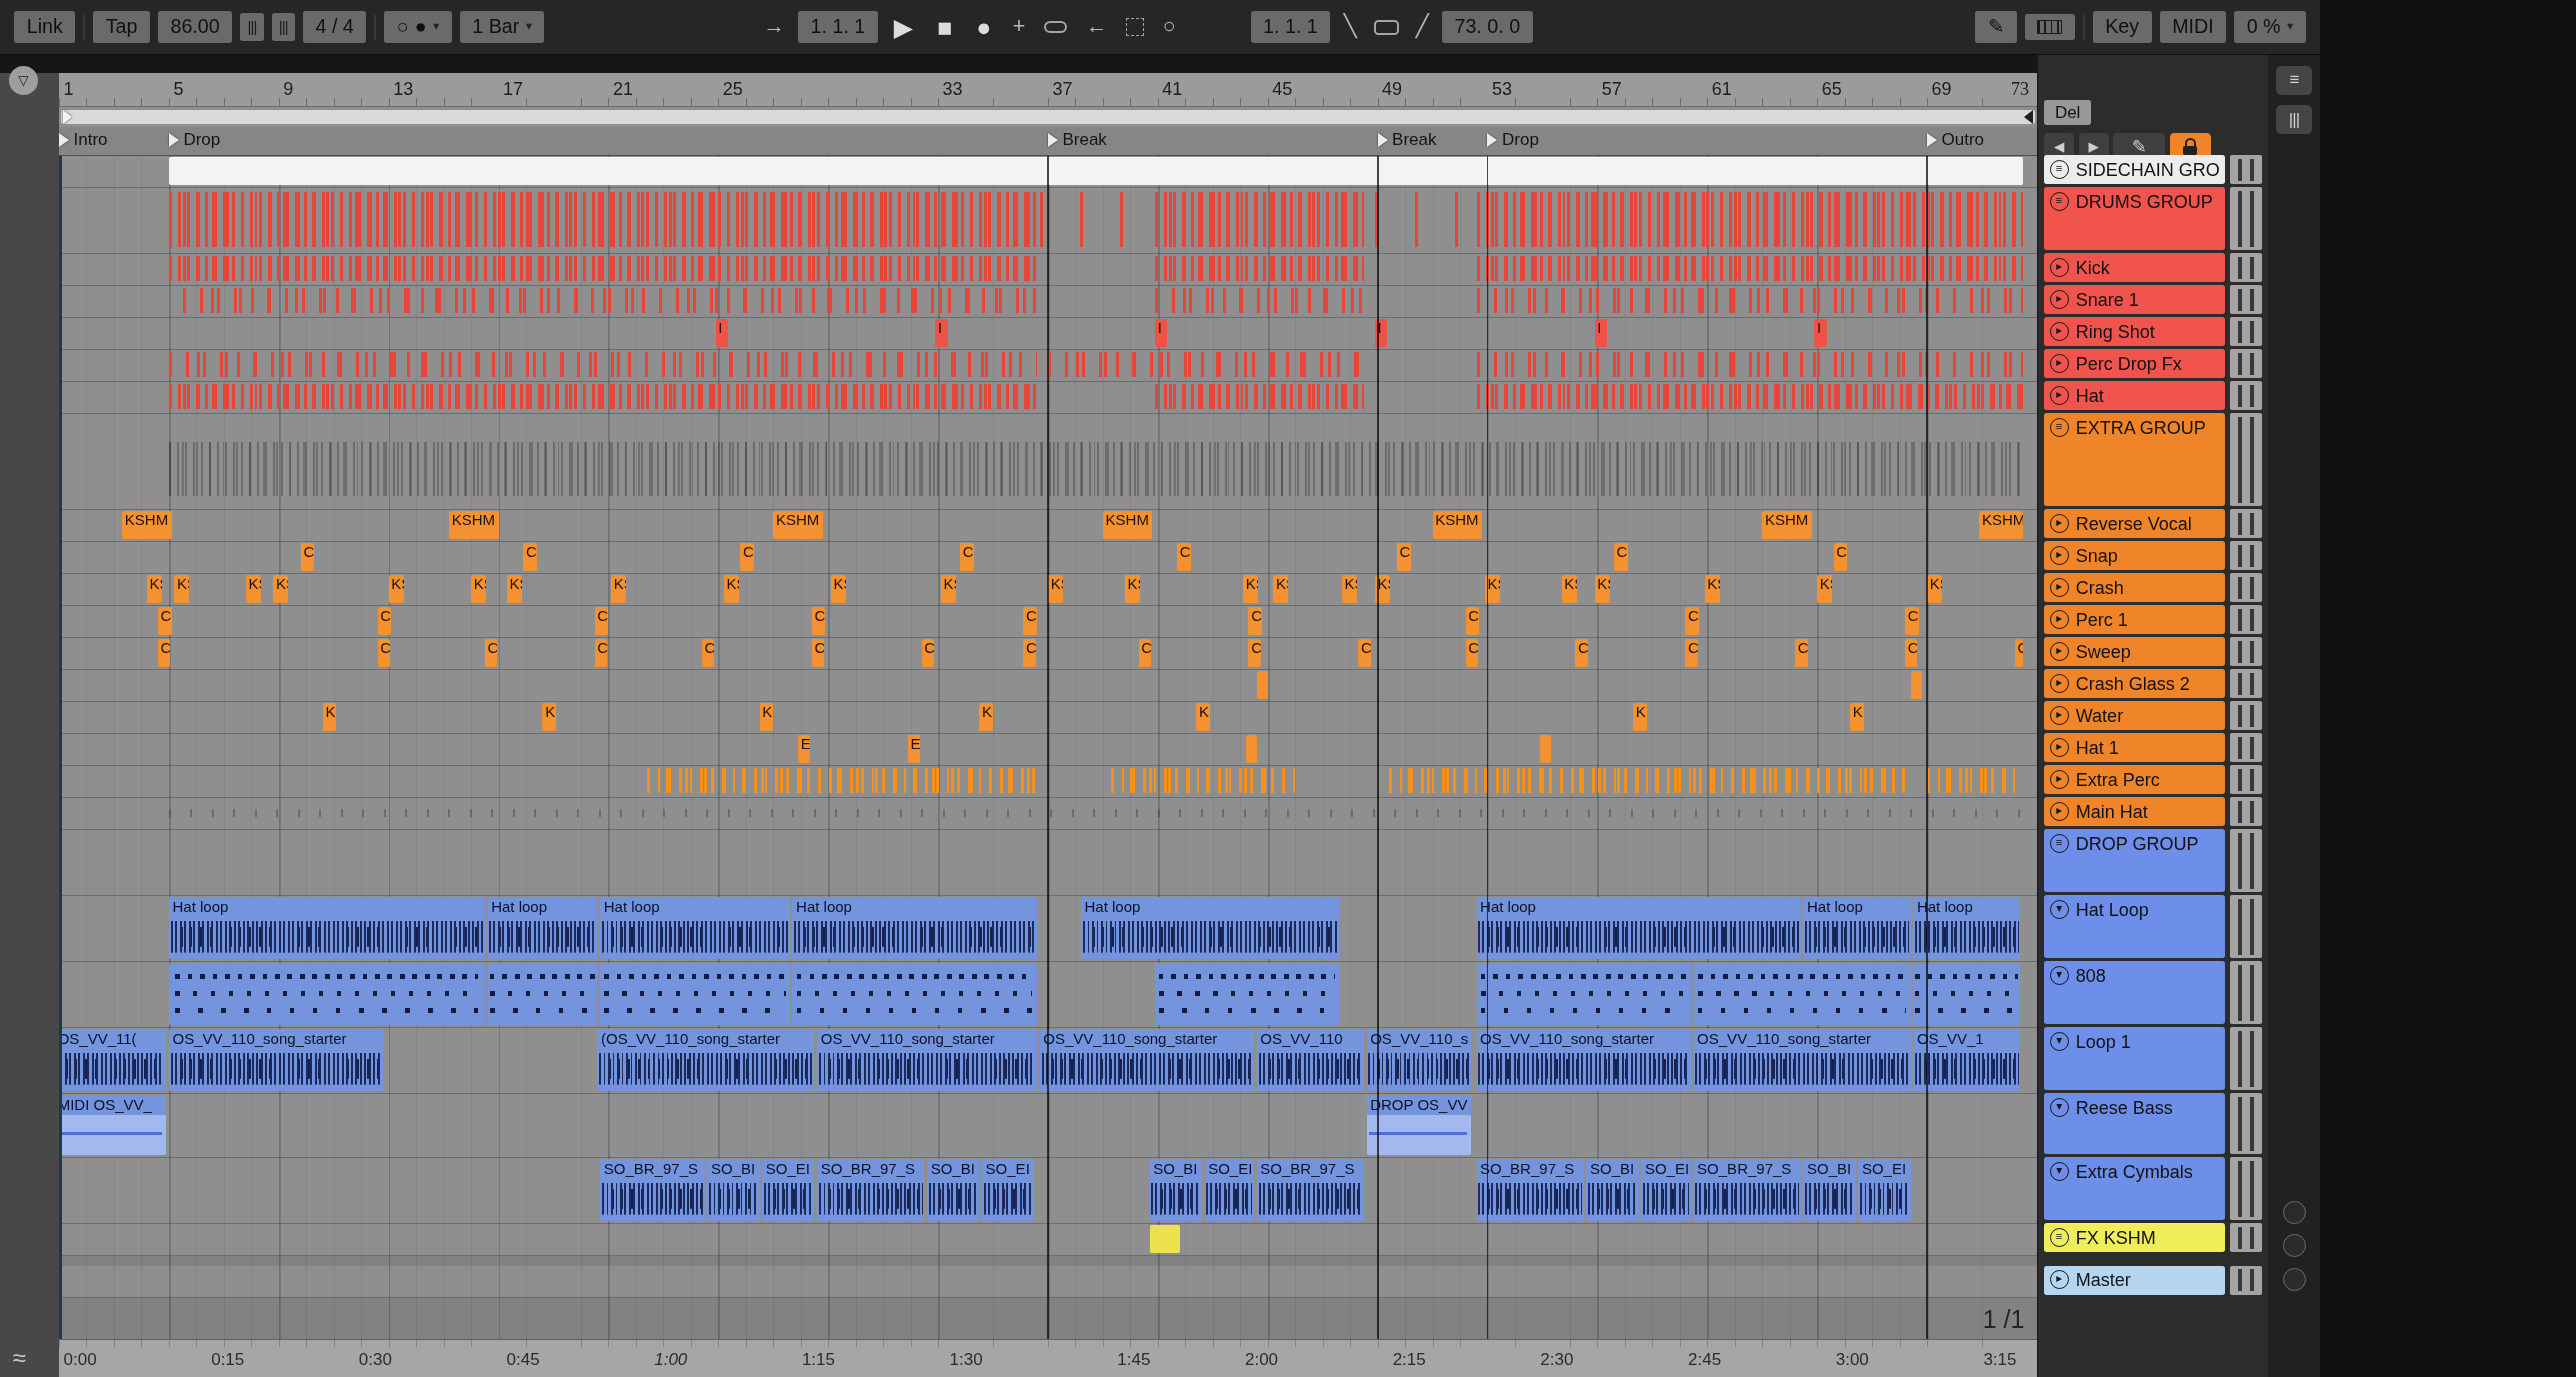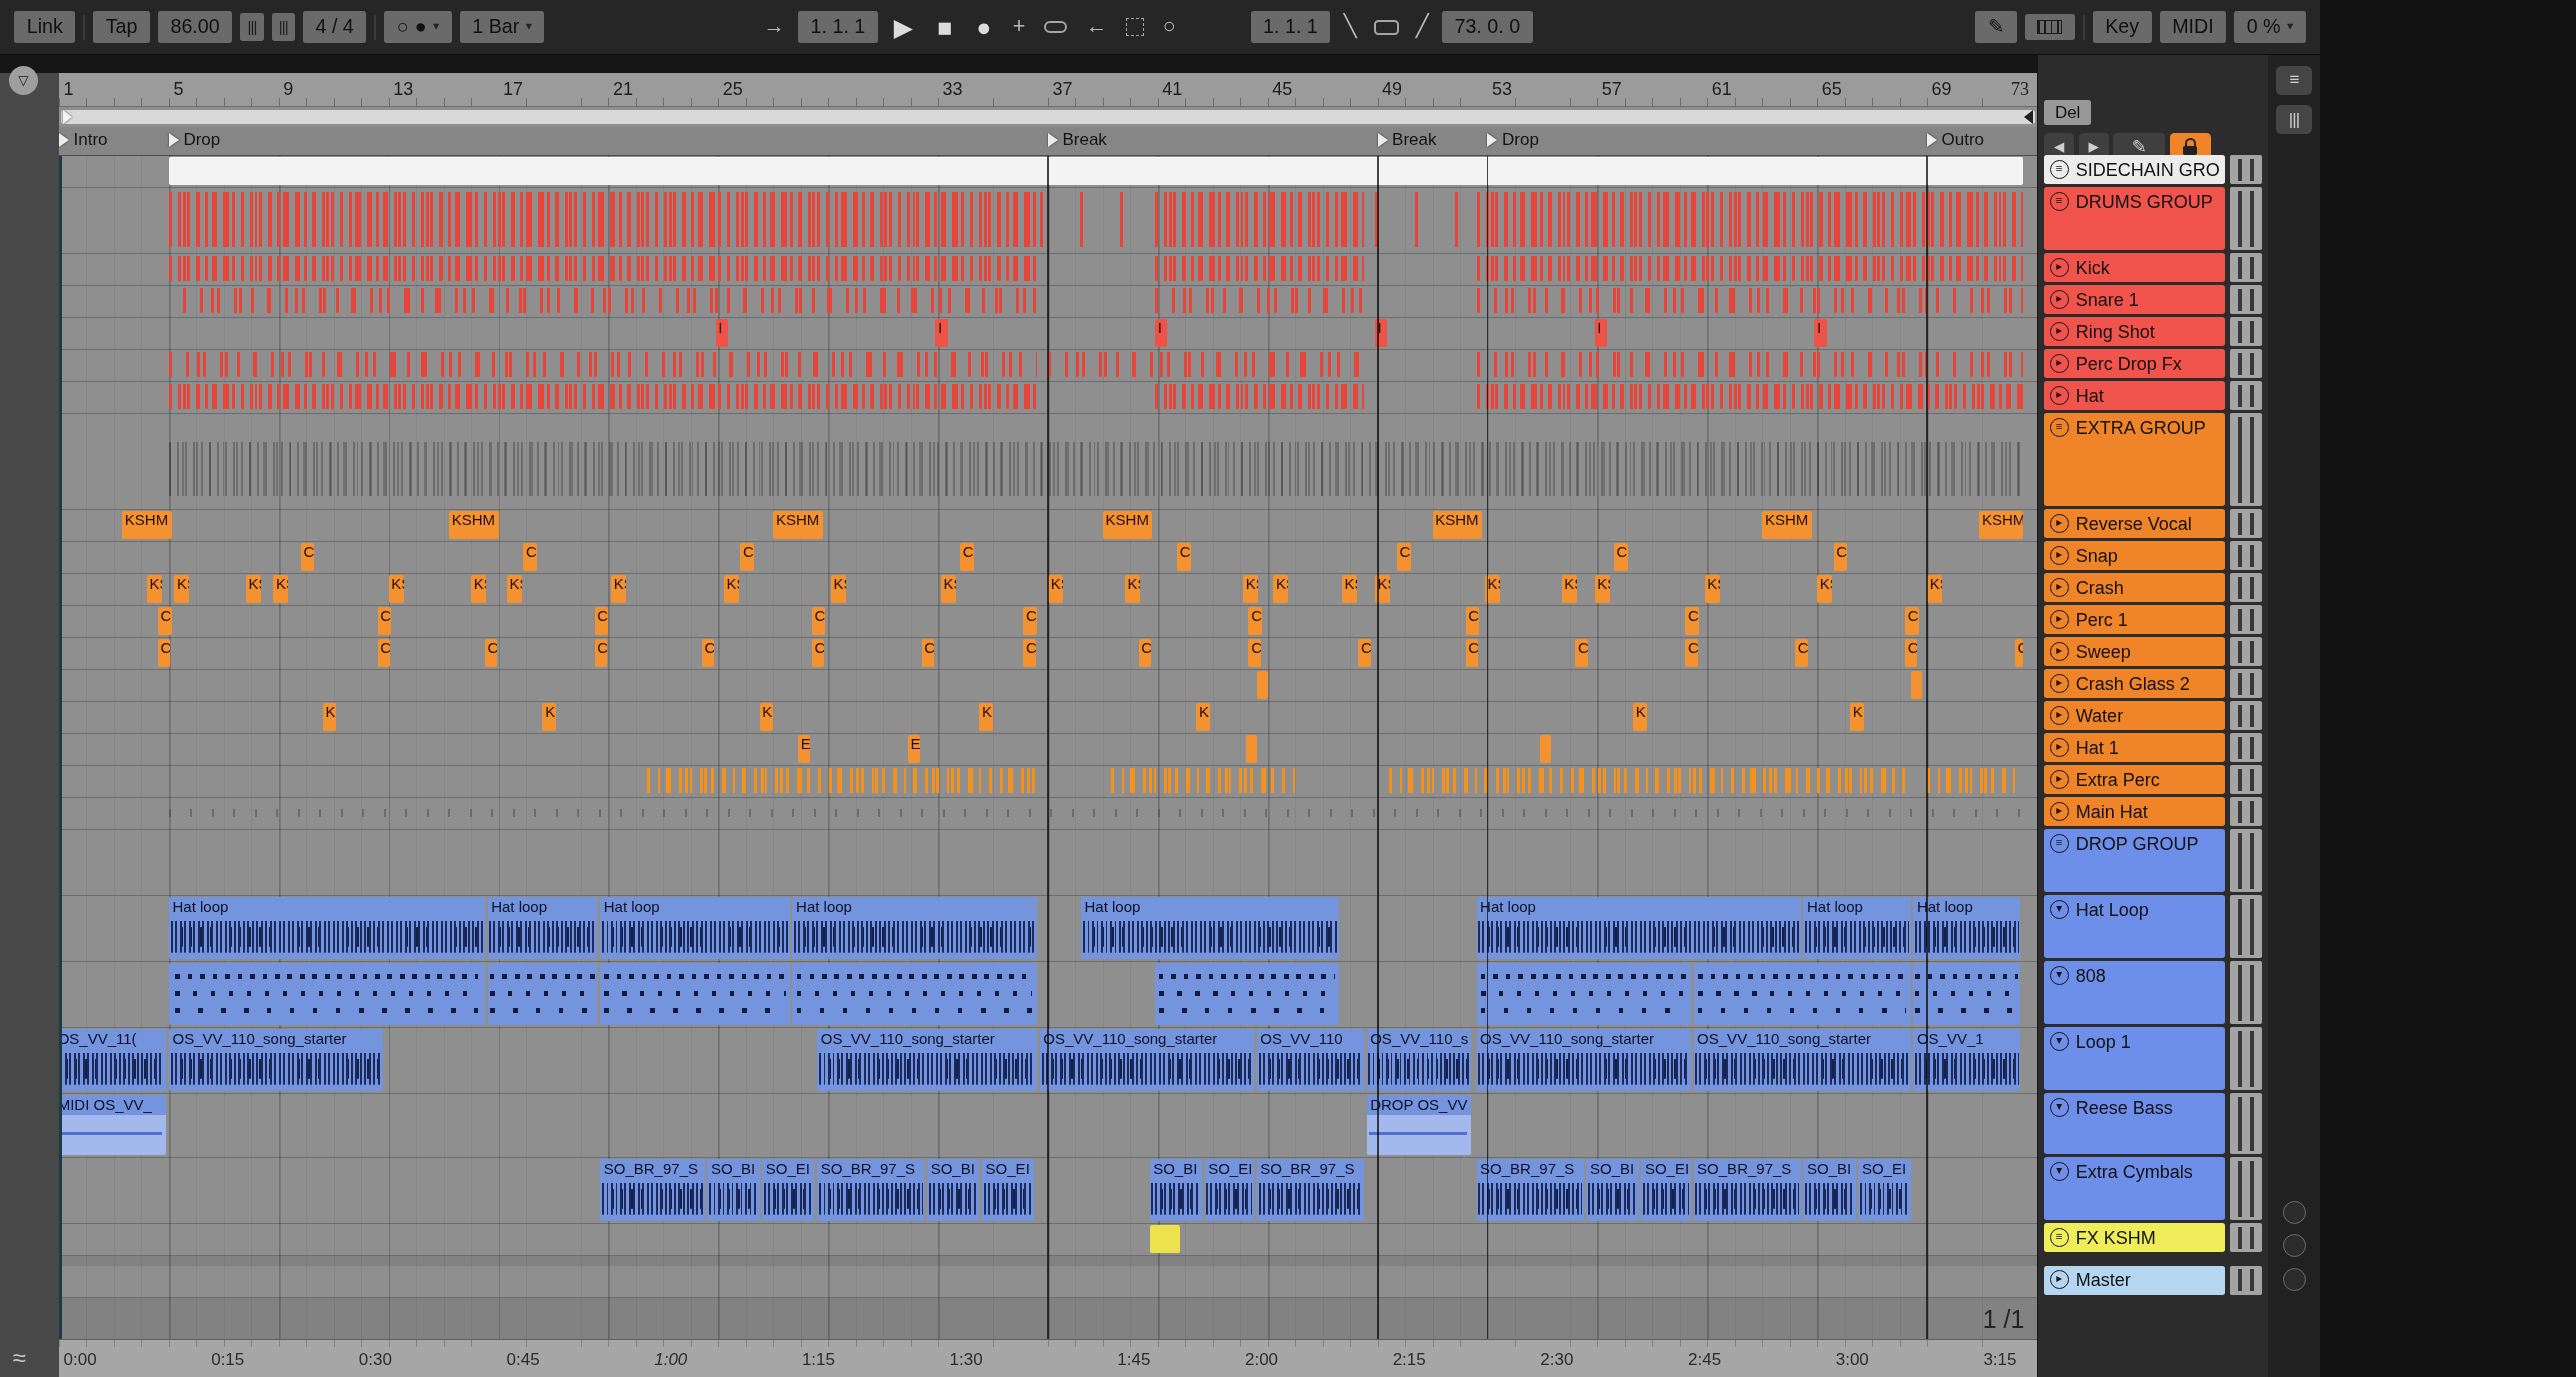--- a/index.html
+++ b/index.html
@@ -608,20 +608,23 @@
                 <div class="clip notes" style="left: 82.6389%; width: 10.9722%;"></div>
                 <div class="clip notes" style="left: 93.75%; width: 5.41667%;"></div>
               </div>
               <div class="lane" style="height: 66px;">
                 <div class="clip wave" style="left: -0.25%; width: 5.66667%;">
                   <span class="lbl">OS_VV_11(</span>
                 </div>
                 <div class="clip wave" style="left: 5.55556%; width: 10.8333%;">
                   <span class="lbl">OS_VV_110_song_starter</span>
                 </div>
+                <div class="clip wave" style="left: 27.2222%; width: 10.9722%;">
+                  <span class="lbl">(OS_VV_110_song_starter</span>
+                </div>
                 <div class="clip wave" style="left: 38.3333%; width: 11.1111%;">
                   <span class="lbl">OS_VV_110_song_starter</span>
                 </div>
                 <div class="clip wave" style="left: 49.5833%; width: 10.8333%;">
                   <span class="lbl">OS_VV_110_song_starter</span>
                 </div>
                 <div class="clip wave" style="left: 60.5556%; width: 5.41667%;">
                   <span class="lbl">OS_VV_110</span>
                 </div>
                 <div class="clip wave" style="left: 66.1111%; width: 5.27778%;">

